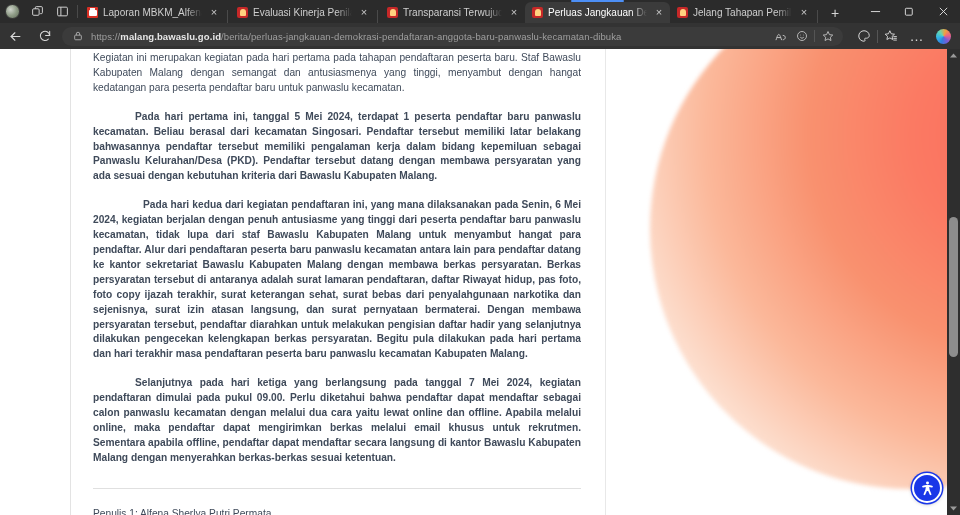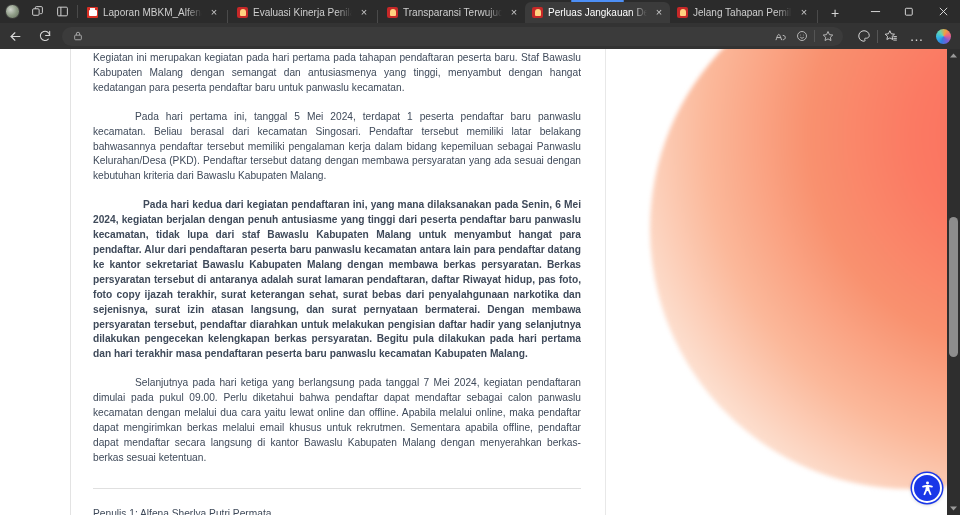--- a/index.html
+++ b/index.html
@@ -144,21 +144,21 @@
     padding: 2px 24px 0 22px;
   }
   .article p {
     color: #3f4a5a;
     font-size: 10.2px;
     line-height: 14.9px;
     text-align: justify;
     margin: 0 0 14px 0;
     font-family: "Liberation Sans", sans-serif;
   }
-  .article p.indent { text-indent: 42px; }
+  .article p.indent { text-indent: 42px; font-weight: bold; }
   .article p.indent2 { text-indent: 50px; font-weight: bold; }
   .article hr {
     border: 0; border-top: 1px solid #e0e0e0; margin: 22px 0 17px 0;
   }
   .byline {
     color: #3f4a5a; font-size: 10.2px; line-height: 15px;
     font-family: "Liberation Sans", sans-serif;
   }
 
   
@@ -292,20 +292,21 @@
       </svg>
     </div>
 
     <div class="omnibox">
       <span class="omni-ico">
         <svg width="10" height="10" viewBox="0 0 24 24" fill="none" stroke="#b9b9b9" stroke-width="2">
           <rect x="4" y="10" width="16" height="11" rx="2"></rect>
             <path d="M8 10V7a4 4 0 0 1 8 0v3"></path>
         </svg>
       </span>
+      <span class="omni-url"><span>https://</span><b>malang.bawaslu.go.id</b><span>/berita/perluas-jangkauan-demokrasi-pendaftaran-anggota-baru-panwaslu-kecamatan-dibuka</span></span>
       <span class="omni-right">
         <span class="omni-ico">
           <svg width="13" height="11" viewBox="0 0 24 20" fill="none" stroke="#c9c9c9" stroke-width="1.7" stroke-linecap="round">
             <path d="M2 16c2-7 4-10 5-10s3 3 5 10"></path>
               <line x1="4" y1="12" x2="10" y2="12"></line>
             <path d="M15 8c3 0 4 2 4 4s-2 4-4 4"></path>
           </svg>
         </span>
         <span class="omni-ico">
           <svg width="12" height="12" viewBox="0 0 24 24" fill="none" stroke="#c9c9c9" stroke-width="1.7">

